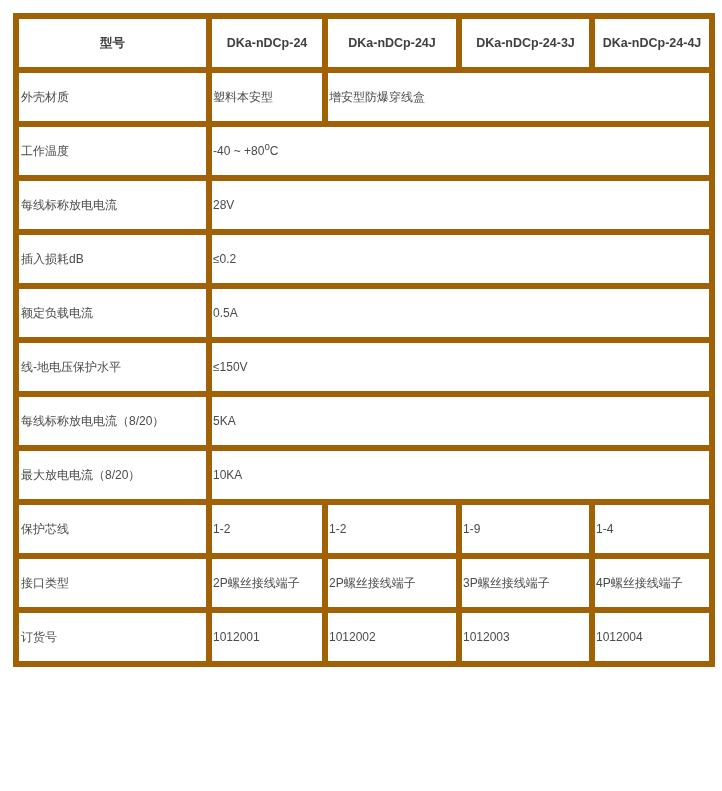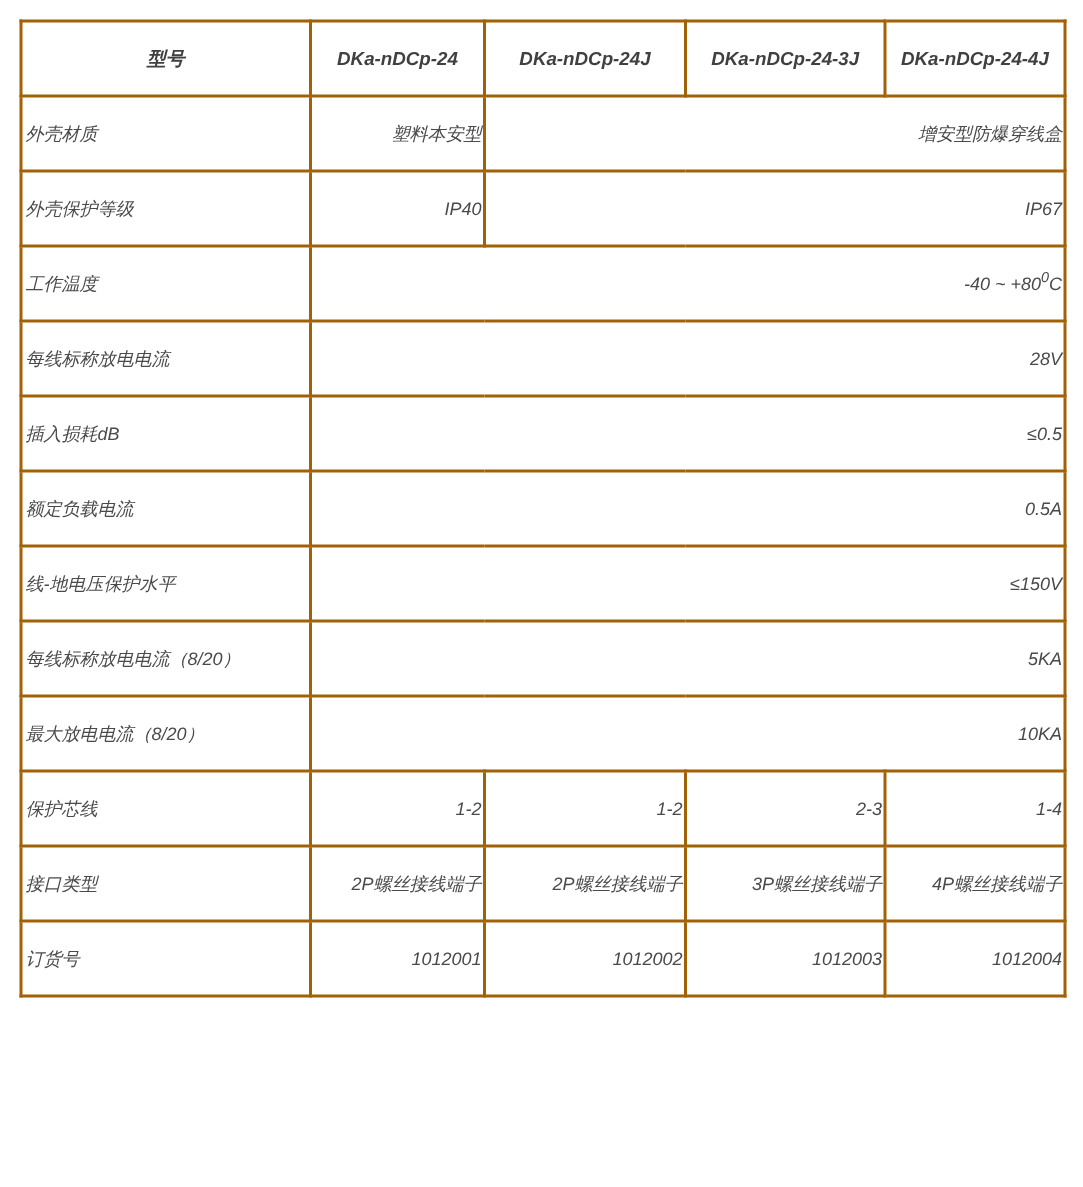--- a/index.html
+++ b/index.html
@@ -19,40 +19,39 @@
   }
   table.spec {
     border-collapse: collapse;
     table-layout: fixed;
     width: 696px;
     border: 2px solid #333333;
     background: #ffffff;
   }
   table.spec th,
   table.spec td {
-    border: 2px solid #a16207;
+    border: 6px solid #a16207;
     height: 46px;
     font-size: 12px;
     color: #4a4a4a;
     overflow: hidden;
     white-space: nowrap;
-    font-style: italic;
   }
   table.spec th {
     font-weight: bold;
     font-size: 12.5px;
     text-align: center;
     color: #404040;
   }
   table.spec td.label {
     text-align: left;
     padding-left: 2px;
   }
   table.spec td.value {
-    text-align: right;
+    text-align: left;
   }
   table.spec td.value sup {
     font-size: 0.8em;
     vertical-align: super;
     line-height: 0;
   }
 </style>
 </head>
 <body>
 
@@ -74,35 +73,30 @@
           <th>DKa-nDCp-24-4J</th>
         </tr>
       </thead>
     <tbody>
         <tr>
           <td class="label">外壳材质</td>
           <td class="value" colspan="1">塑料本安型</td>
           <td class="value" colspan="3">增安型防爆穿线盒</td>
         </tr>
         <tr>
-          <td class="label">外壳保护等级</td>
-          <td class="value" colspan="1">IP40</td>
-          <td class="value" colspan="3">IP67</td>
-        </tr>
-        <tr>
           <td class="label">工作温度</td>
           <td class="value" colspan="4">-40 ~ +80<sup>0</sup>C</td>
         </tr>
         <tr>
           <td class="label">每线标称放电电流</td>
           <td class="value" colspan="4">28V</td>
         </tr>
         <tr>
           <td class="label">插入损耗dB</td>
-          <td class="value" colspan="4">≤0.5</td>
+          <td class="value" colspan="4">≤0.2</td>
         </tr>
         <tr>
           <td class="label">额定负载电流</td>
           <td class="value" colspan="4">0.5A</td>
         </tr>
         <tr>
           <td class="label">线-地电压保护水平</td>
           <td class="value" colspan="4">≤150V</td>
         </tr>
         <tr>
@@ -110,21 +104,21 @@
           <td class="value" colspan="4">5KA</td>
         </tr>
         <tr>
           <td class="label">最大放电电流（8/20）</td>
           <td class="value" colspan="4">10KA</td>
         </tr>
         <tr>
           <td class="label">保护芯线</td>
           <td class="value" colspan="1">1-2</td>
           <td class="value" colspan="1">1-2</td>
-          <td class="value" colspan="1">2-3</td>
+          <td class="value" colspan="1">1-9</td>
           <td class="value" colspan="1">1-4</td>
         </tr>
         <tr>
           <td class="label">接口类型</td>
           <td class="value" colspan="1">2P螺丝接线端子</td>
           <td class="value" colspan="1">2P螺丝接线端子</td>
           <td class="value" colspan="1">3P螺丝接线端子</td>
           <td class="value" colspan="1">4P螺丝接线端子</td>
         </tr>
         <tr>

